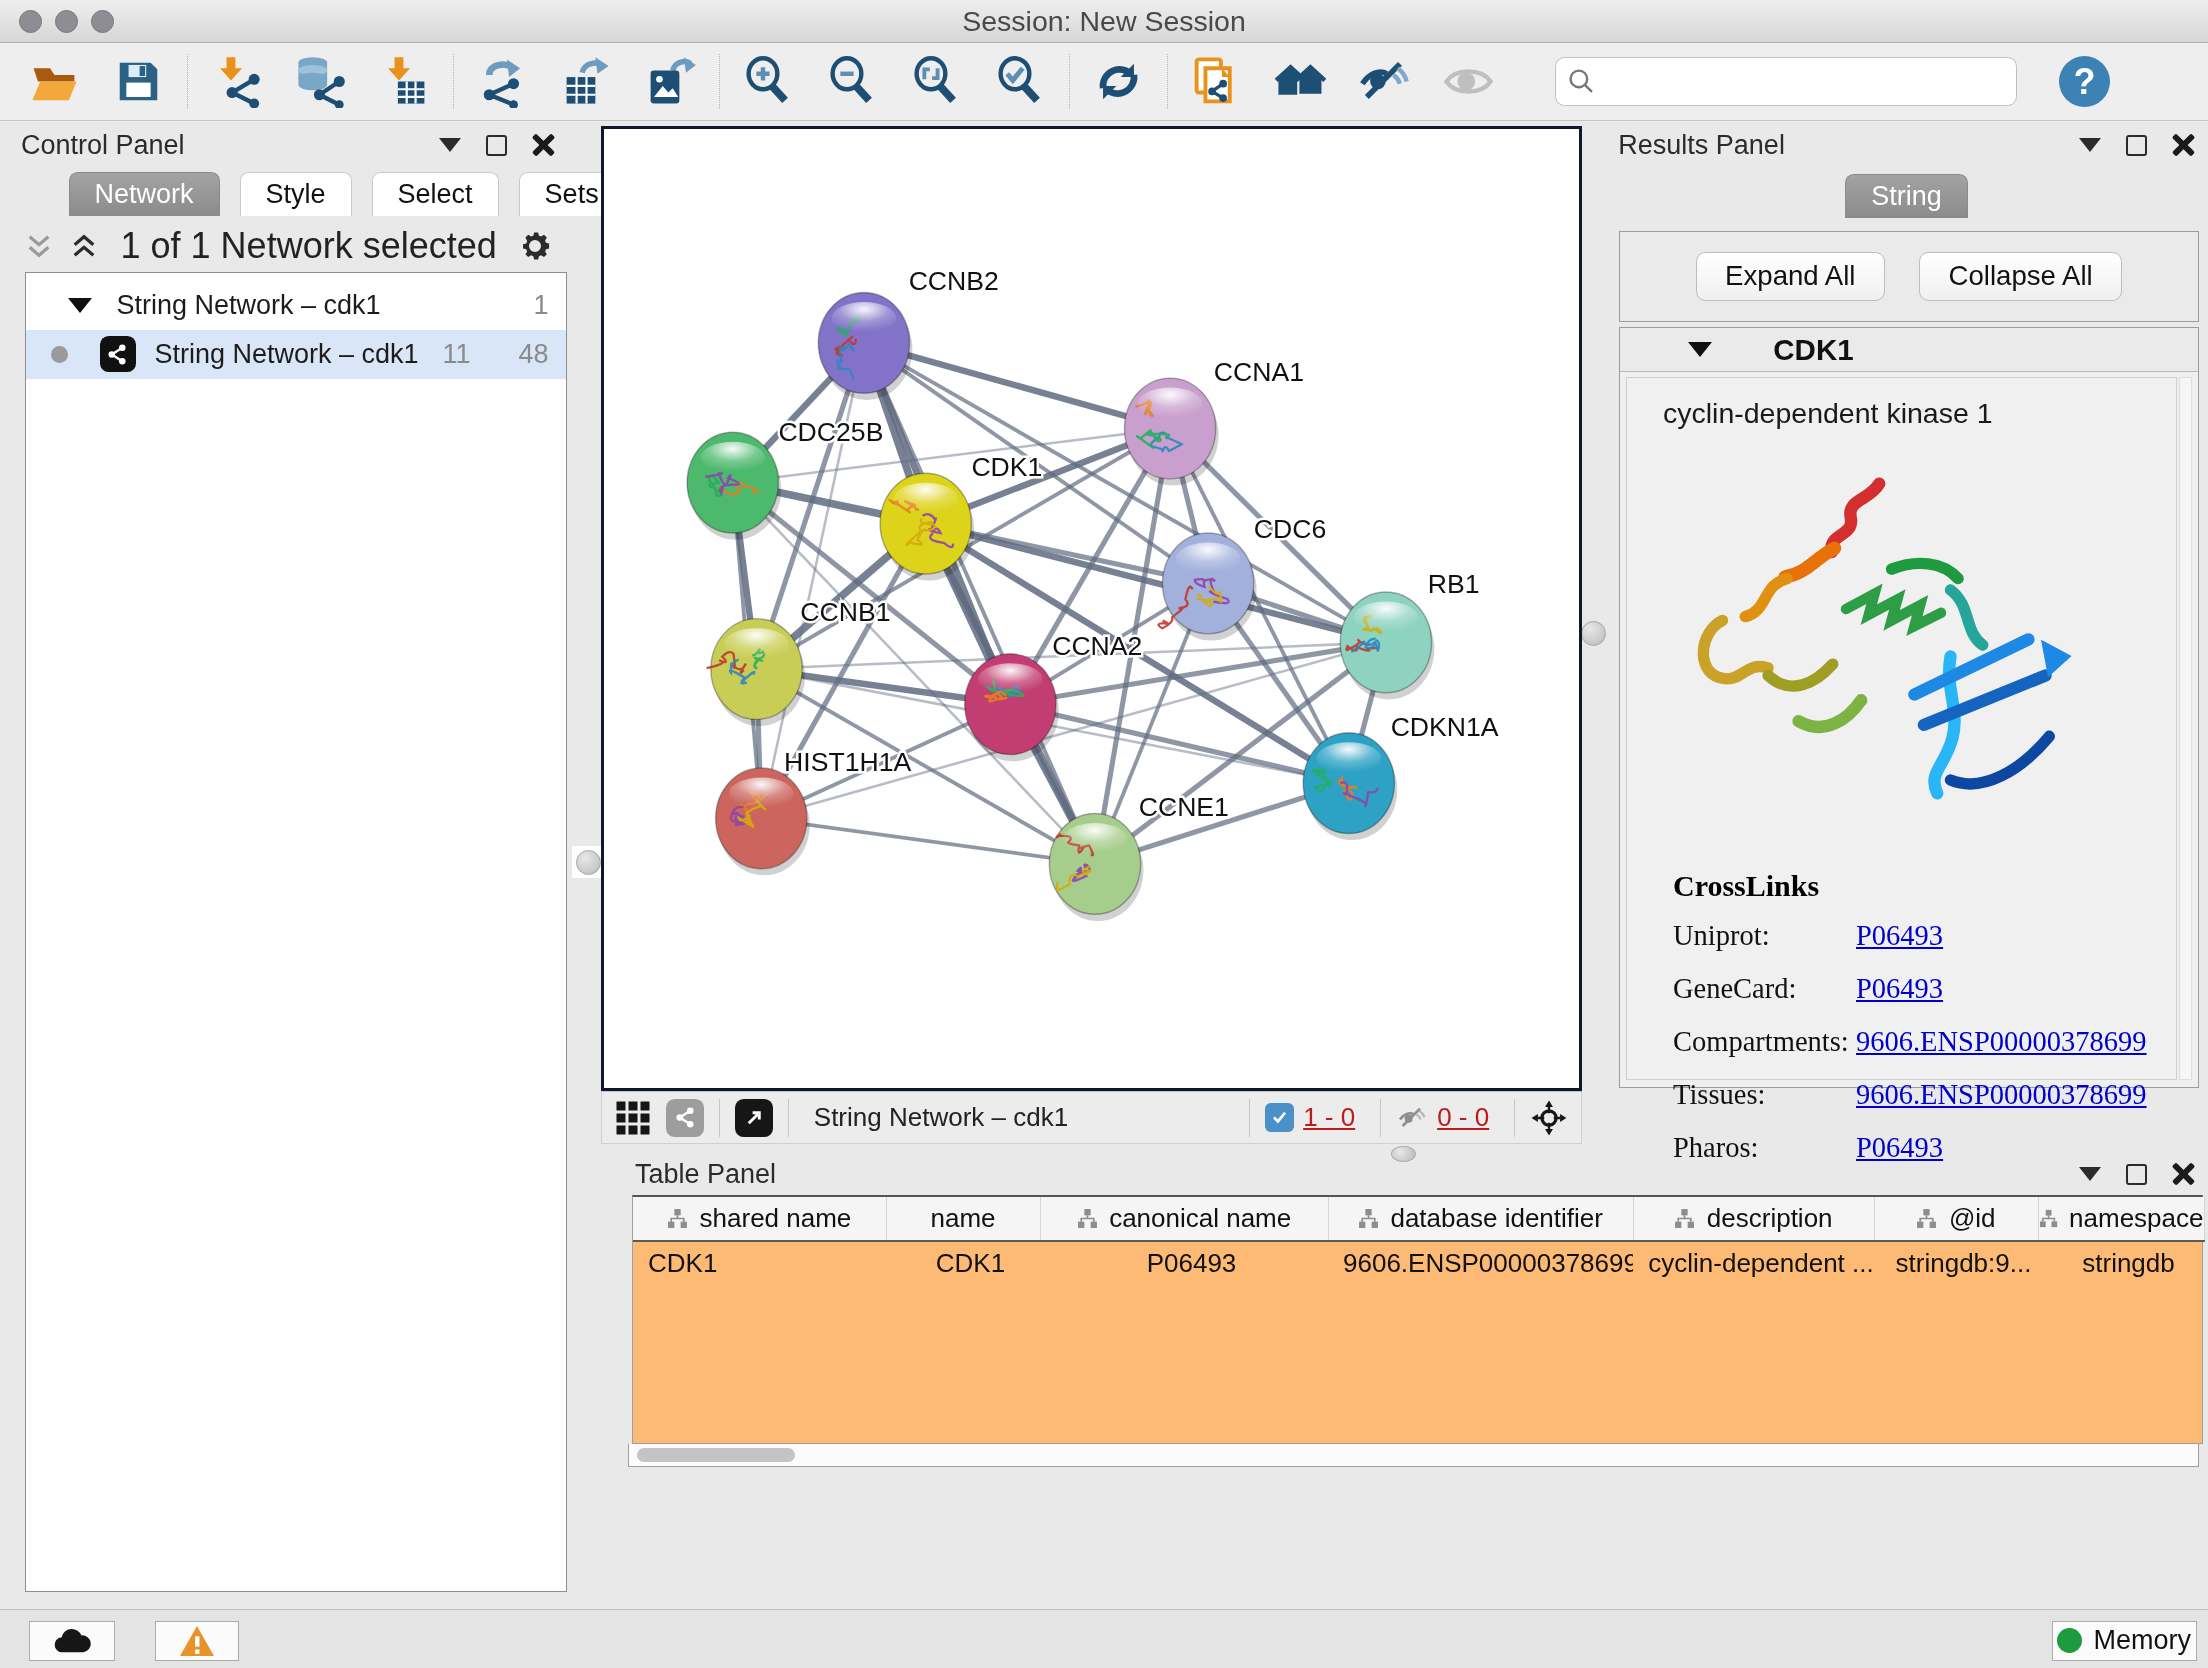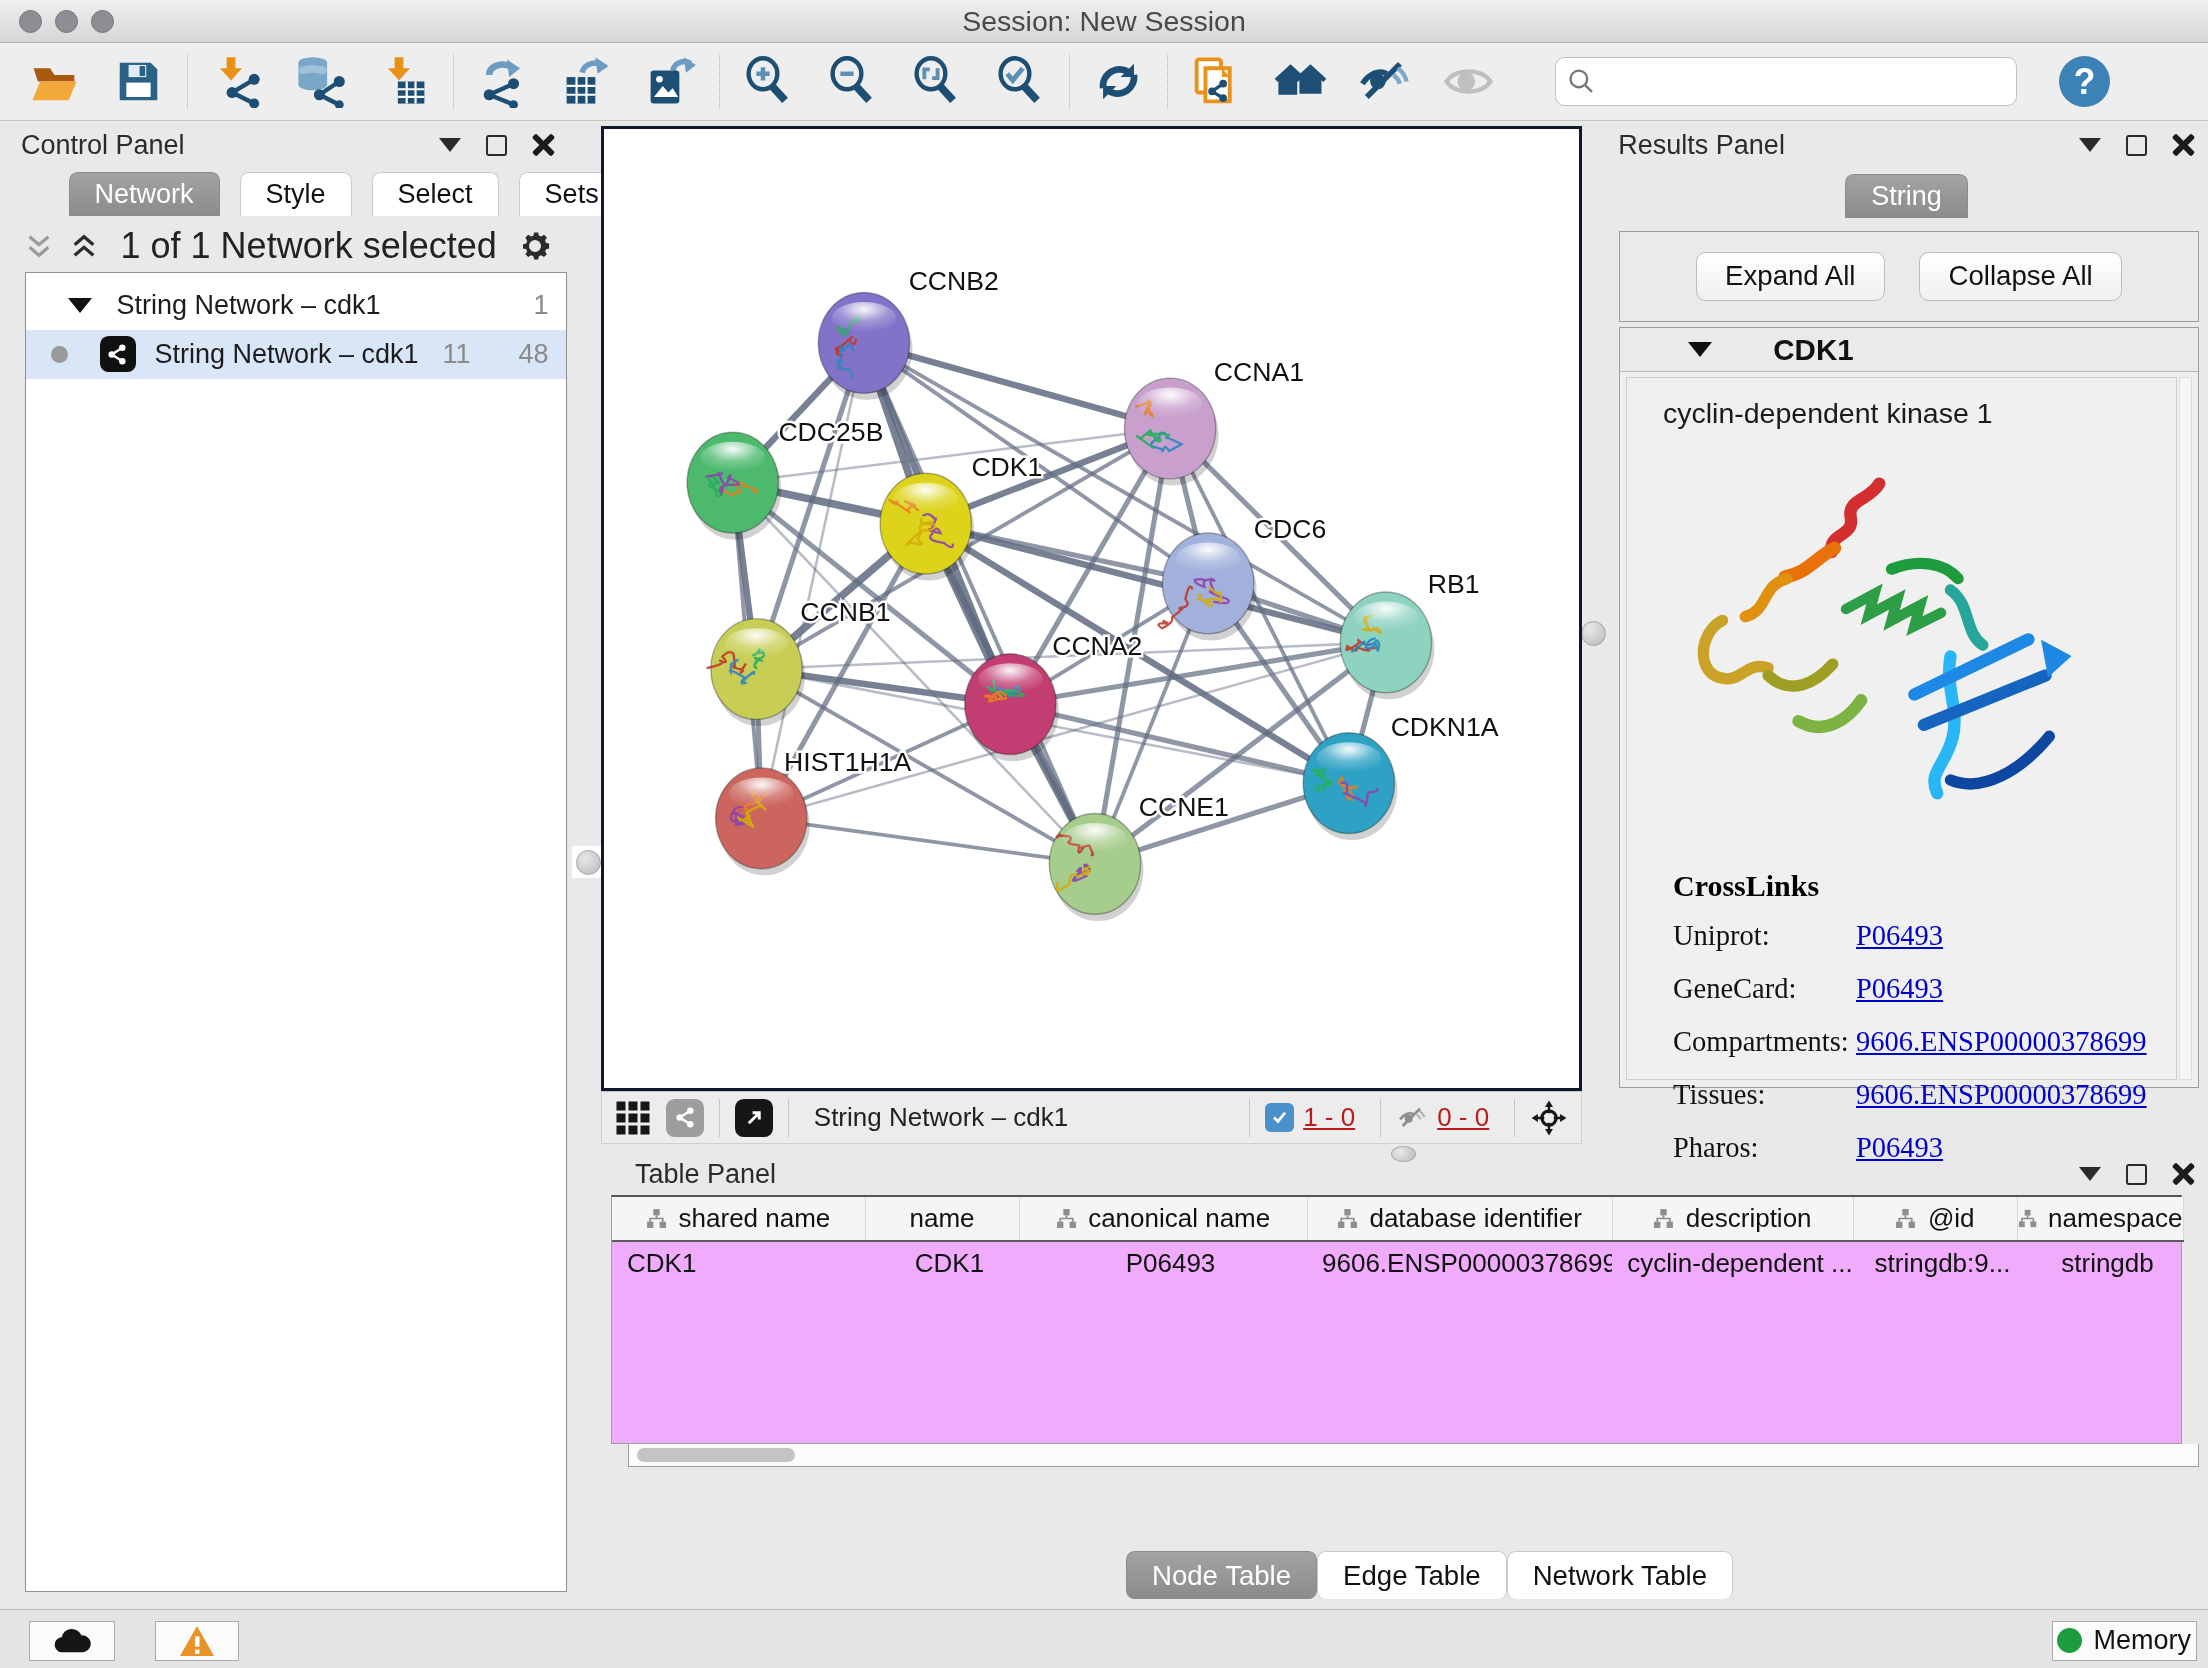--- a/index.html
+++ b/index.html
@@ -95,21 +95,21 @@
   #crosslinks h3 { font-size:30px; color:#000; margin-bottom:17px; }
   .cl-row { display:flex; margin-bottom:21px; font-size:28.5px; }
   .cl-label { width:183px; color:#111; }
   .cl-link { color:#0000cc; text-decoration:underline; }
 
   
   #table-panel { left:601px; top:1153px; width:1607px; height:457px; }
   #tp-header { display:flex; align-items:center; justify-content:space-between; height:42px; padding:0 13.3px 0 34px; }
   #tp-toolbar { margin-left:27px; width:1571px; height:74px; background:#e4e4e4; border:1px solid #bdbdbd; border-bottom:none;
     display:flex; align-items:center; gap:42px; padding-left:34px; }
-  #tp-tablebox { margin-left:10px; width:1571px; height:249px; background:#f0abfc; border:1px solid #9f9f9f; border-top:2.9px solid #555; }
+  #tp-tablebox { margin-left:31px; width:1571px; height:249px; background:#fdba74; border:1px solid #9f9f9f; border-top:2.9px solid #555; }
   #tp-grid { width:100%; border-collapse:collapse; table-layout:fixed; }
   #tp-grid th { background:#f5f5f5; border-bottom:2.9px solid #5a5a5a; border-right:1px solid #d6d6d6;
     font-weight:normal; font-size:26px; color:#111; height:44px; }
   #tp-grid th .th-inner { display:flex; align-items:center; justify-content:center; gap:11.4px; white-space:nowrap; overflow:hidden; }
   #tp-grid td { font-size:26px; color:#111; height:44px; padding-left:15px; white-space:nowrap; overflow:hidden; }
   #tp-hscroll { position:relative; margin-left:27px; width:1571px; height:23px; background:#fbfbfb; border:1px solid #9f9f9f; border-top:none; }
   #tp-hthumb { position:absolute; left:7.6px; top:3.8px; width:158px; height:14.3px; border-radius:7.6px; background:#c4c4c4; }
   #tp-tabs { position:absolute; left:525px; top:398px; display:flex; }
   #tp-tabs .tab { border-radius:8.6px; height:48px; font-size:27.6px; }
 
@@ -755,25 +755,20 @@
           <td style="text-align:center">cyclin-dependent ...</td>
           <td style="text-align:center">stringdb:9...</td>
           <td style="text-align:center">stringdb</td>
         </tr>
       </tbody>
     </table>
   </div>
   <div id="tp-hscroll">
       <div id="tp-hthumb"></div>
     </div>
-  <div id="tp-tabs">
-    <div class="tab active">Node Table</div>
-    <div class="tab">Edge Table</div>
-    <div class="tab">Network Table</div>
-  </div>
 </div>
 
 <div id="statusbar" class="abs">
   <div class="sb-btn" style="left:28.5px; width:86px;">
     <svg width="42" height="30" viewBox="0 0 44 32">
         <path d="M12 28a8 8 0 0 1-1-16 11 11 0 0 1 21-2 8 8 0 0 1 2 18z" fill="#161616"></path>
       </svg>
   </div>
   <div class="sb-btn" style="left:155px; width:84px;">
     <svg width="38" height="34" viewBox="0 0 40 36">

